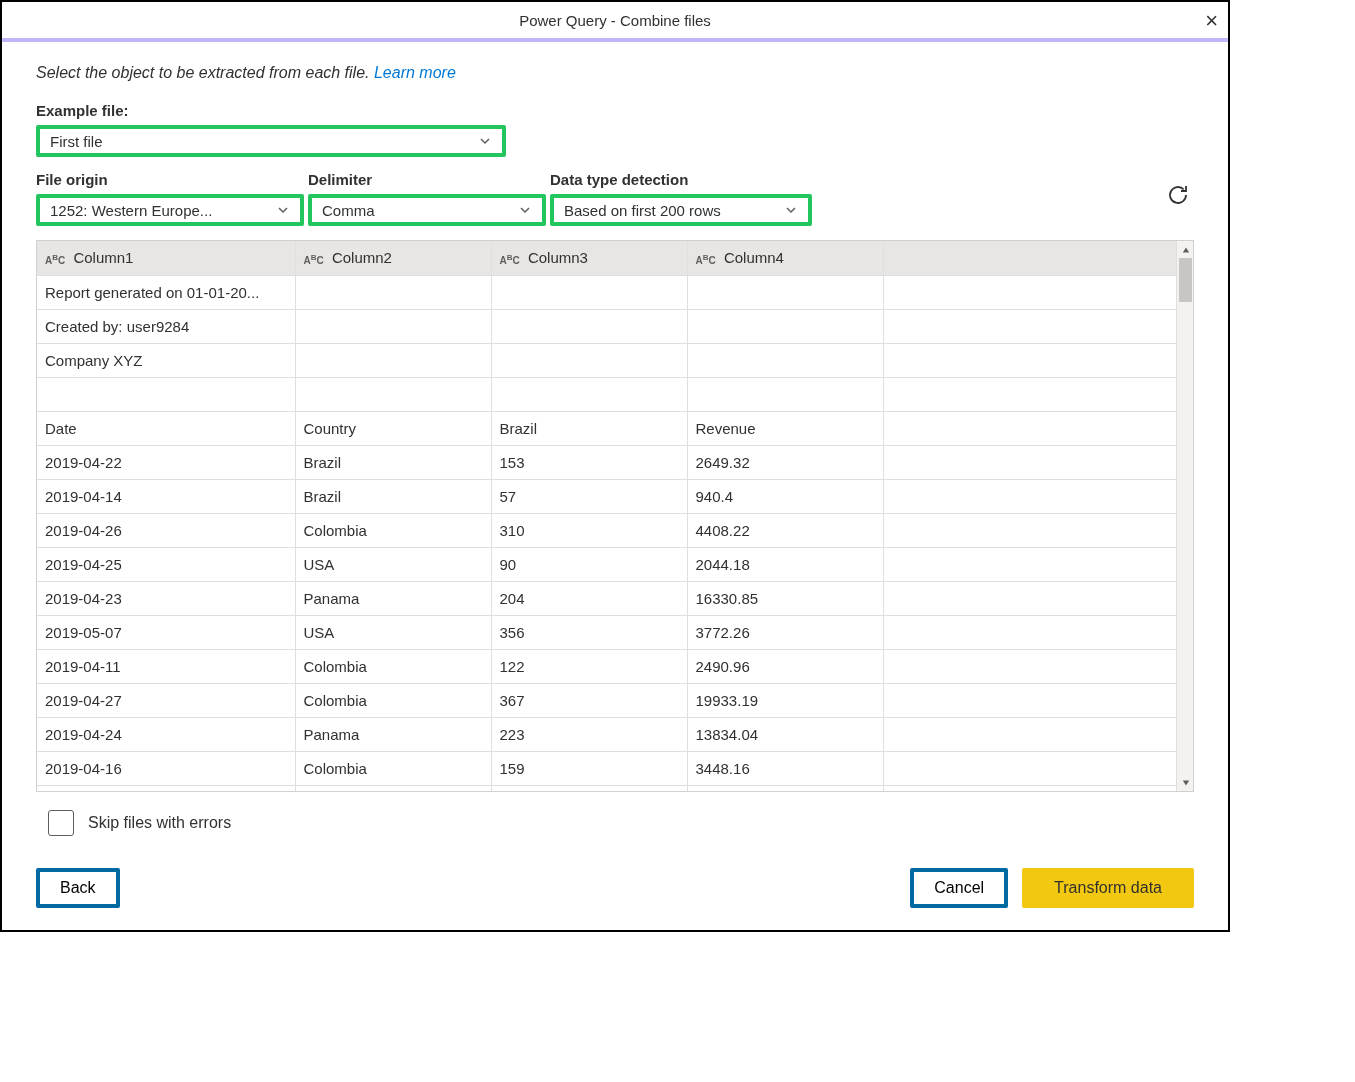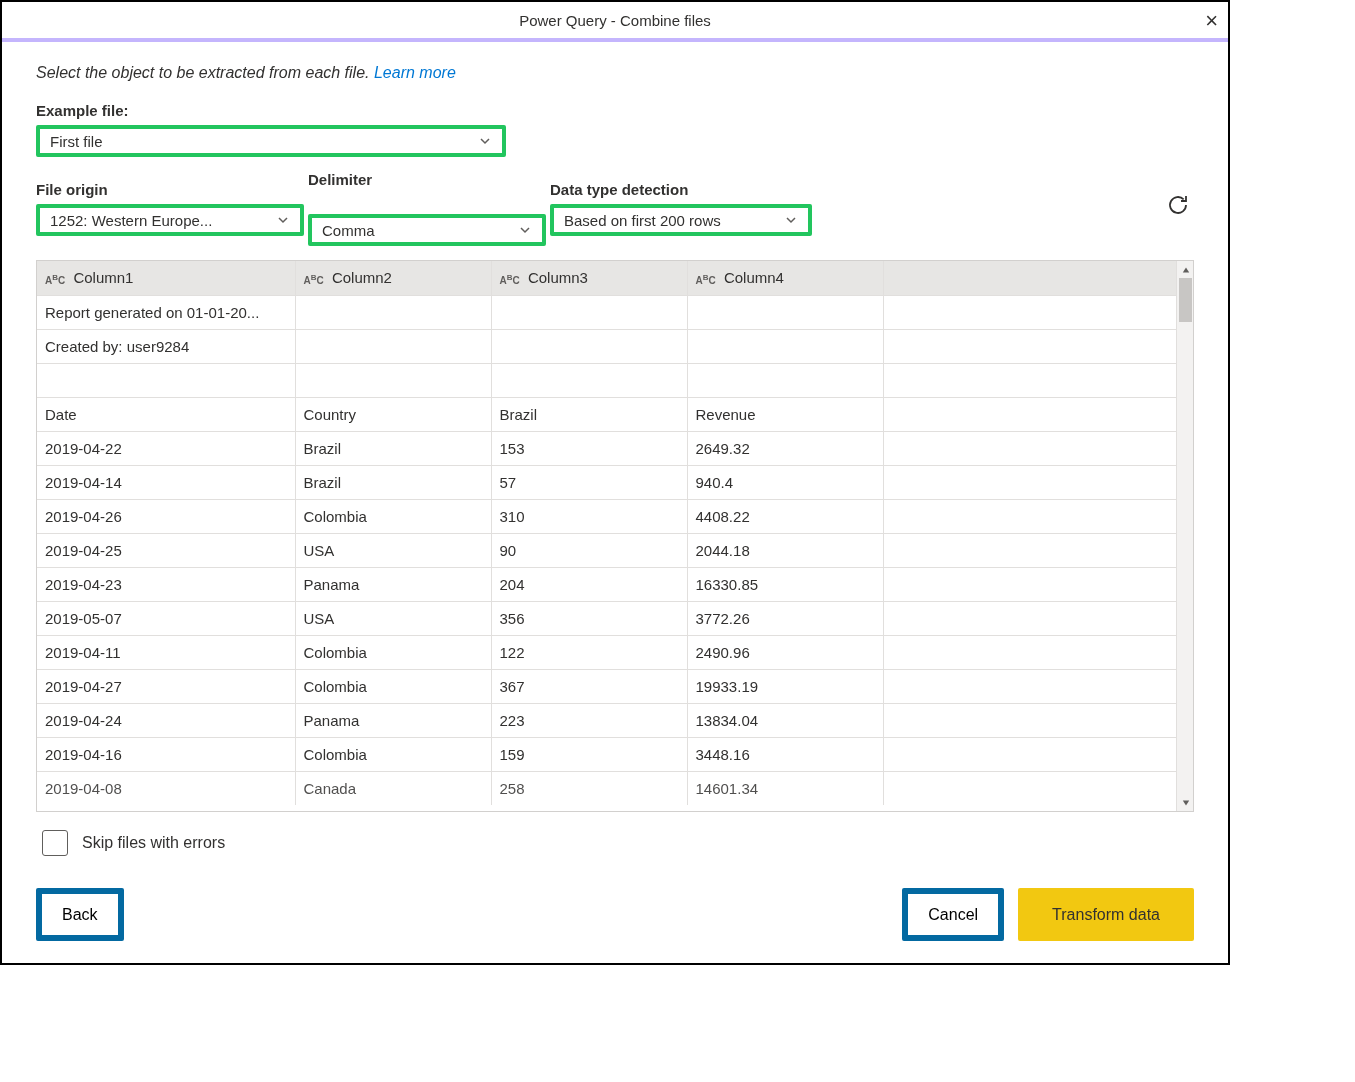--- a/index.html
+++ b/index.html
@@ -62,21 +62,21 @@
     }
     .select.wide { width: 470px; }
     .row-selects {
       display: flex;
       gap: 4px;
       align-items: center;
       margin-bottom: 14px;
     }
     .row-selects .col { display: flex; flex-direction: column; }
     .select.w1 { width: 268px; }
-    .select.w2 { width: 238px; margin-top: 20px; }
+    .select.w2 { width: 238px; }
     .select.w3 { width: 262px; }
     .row-selects .spacer { flex: 1; }
     .chevron {
       width: 14px; height: 14px;
       display: inline-flex; align-items: center; justify-content: center;
     }
     .chevron svg { width: 12px; height: 12px; stroke: #605e5c; stroke-width: 1.5; fill: none; }
     .refresh-icon svg { width: 24px; height: 24px; stroke: #323130; stroke-width: 1.8; fill: none; }
     .refresh-icon { cursor: pointer; margin-right: 4px; margin-bottom: 4px; }
 
@@ -133,38 +133,38 @@
     .sb-up { top: 0; }
     .sb-down { bottom: 0; }
     .sb-up svg, .sb-down svg { width: 8px; height: 8px; fill: #605e5c; }
     .sb-thumb {
       position: absolute; top: 17px; left: 2px; width: 13px; height: 44px;
       background: #c8c6c4; border-radius: 0;
     }
 
     .skip-row {
       display: flex; align-items: center; gap: 14px;
-      margin: 18px 0 4px 6px;
+      margin: 18px 0 4px 12px;
       font-size: 16px;
     }
     .checkbox {
       width: 26px; height: 26px; border: 1px solid #605e5c; border-radius: 3px;
       cursor: pointer; background: #fff;
     }
 
     .footer {
       display: flex; align-items: center;
       padding: 18px 34px 22px 34px;
       gap: 14px;
     }
     .footer .spacer { flex: 1; }
     .btn {
-      height: 53px;
+      height: 40px;
       padding: 0 20px;
-      border: 6px solid #0369a1;
+      border: 4px solid #0369a1;
       background: #fff;
       border-radius: 2px;
       font-size: 16px;
       cursor: pointer;
       display: inline-flex; align-items: center; justify-content: center;
     }
     .btn.primary {
       background: #f2c811;
       border-color: #f2c811;
       color: #323130;
@@ -261,20 +261,27 @@
               <td class="c5"></td>
             </tr>
             <tr>
               <td class="c1">Created by: user9284</td>
               <td class="c2"></td>
               <td class="c3"></td>
               <td class="c4"></td>
               <td class="c5"></td>
             </tr>
             <tr>
+              <td class="c1">Company XYZ</td>
+              <td class="c2"></td>
+              <td class="c3"></td>
+              <td class="c4"></td>
+              <td class="c5"></td>
+            </tr>
+            <tr>
               <td class="c1"></td>
               <td class="c2"></td>
               <td class="c3"></td>
               <td class="c4"></td>
               <td class="c5"></td>
             </tr>
             <tr>
               <td class="c1">Date</td>
               <td class="c2">Country</td>
               <td class="c3">Brazil</td>

